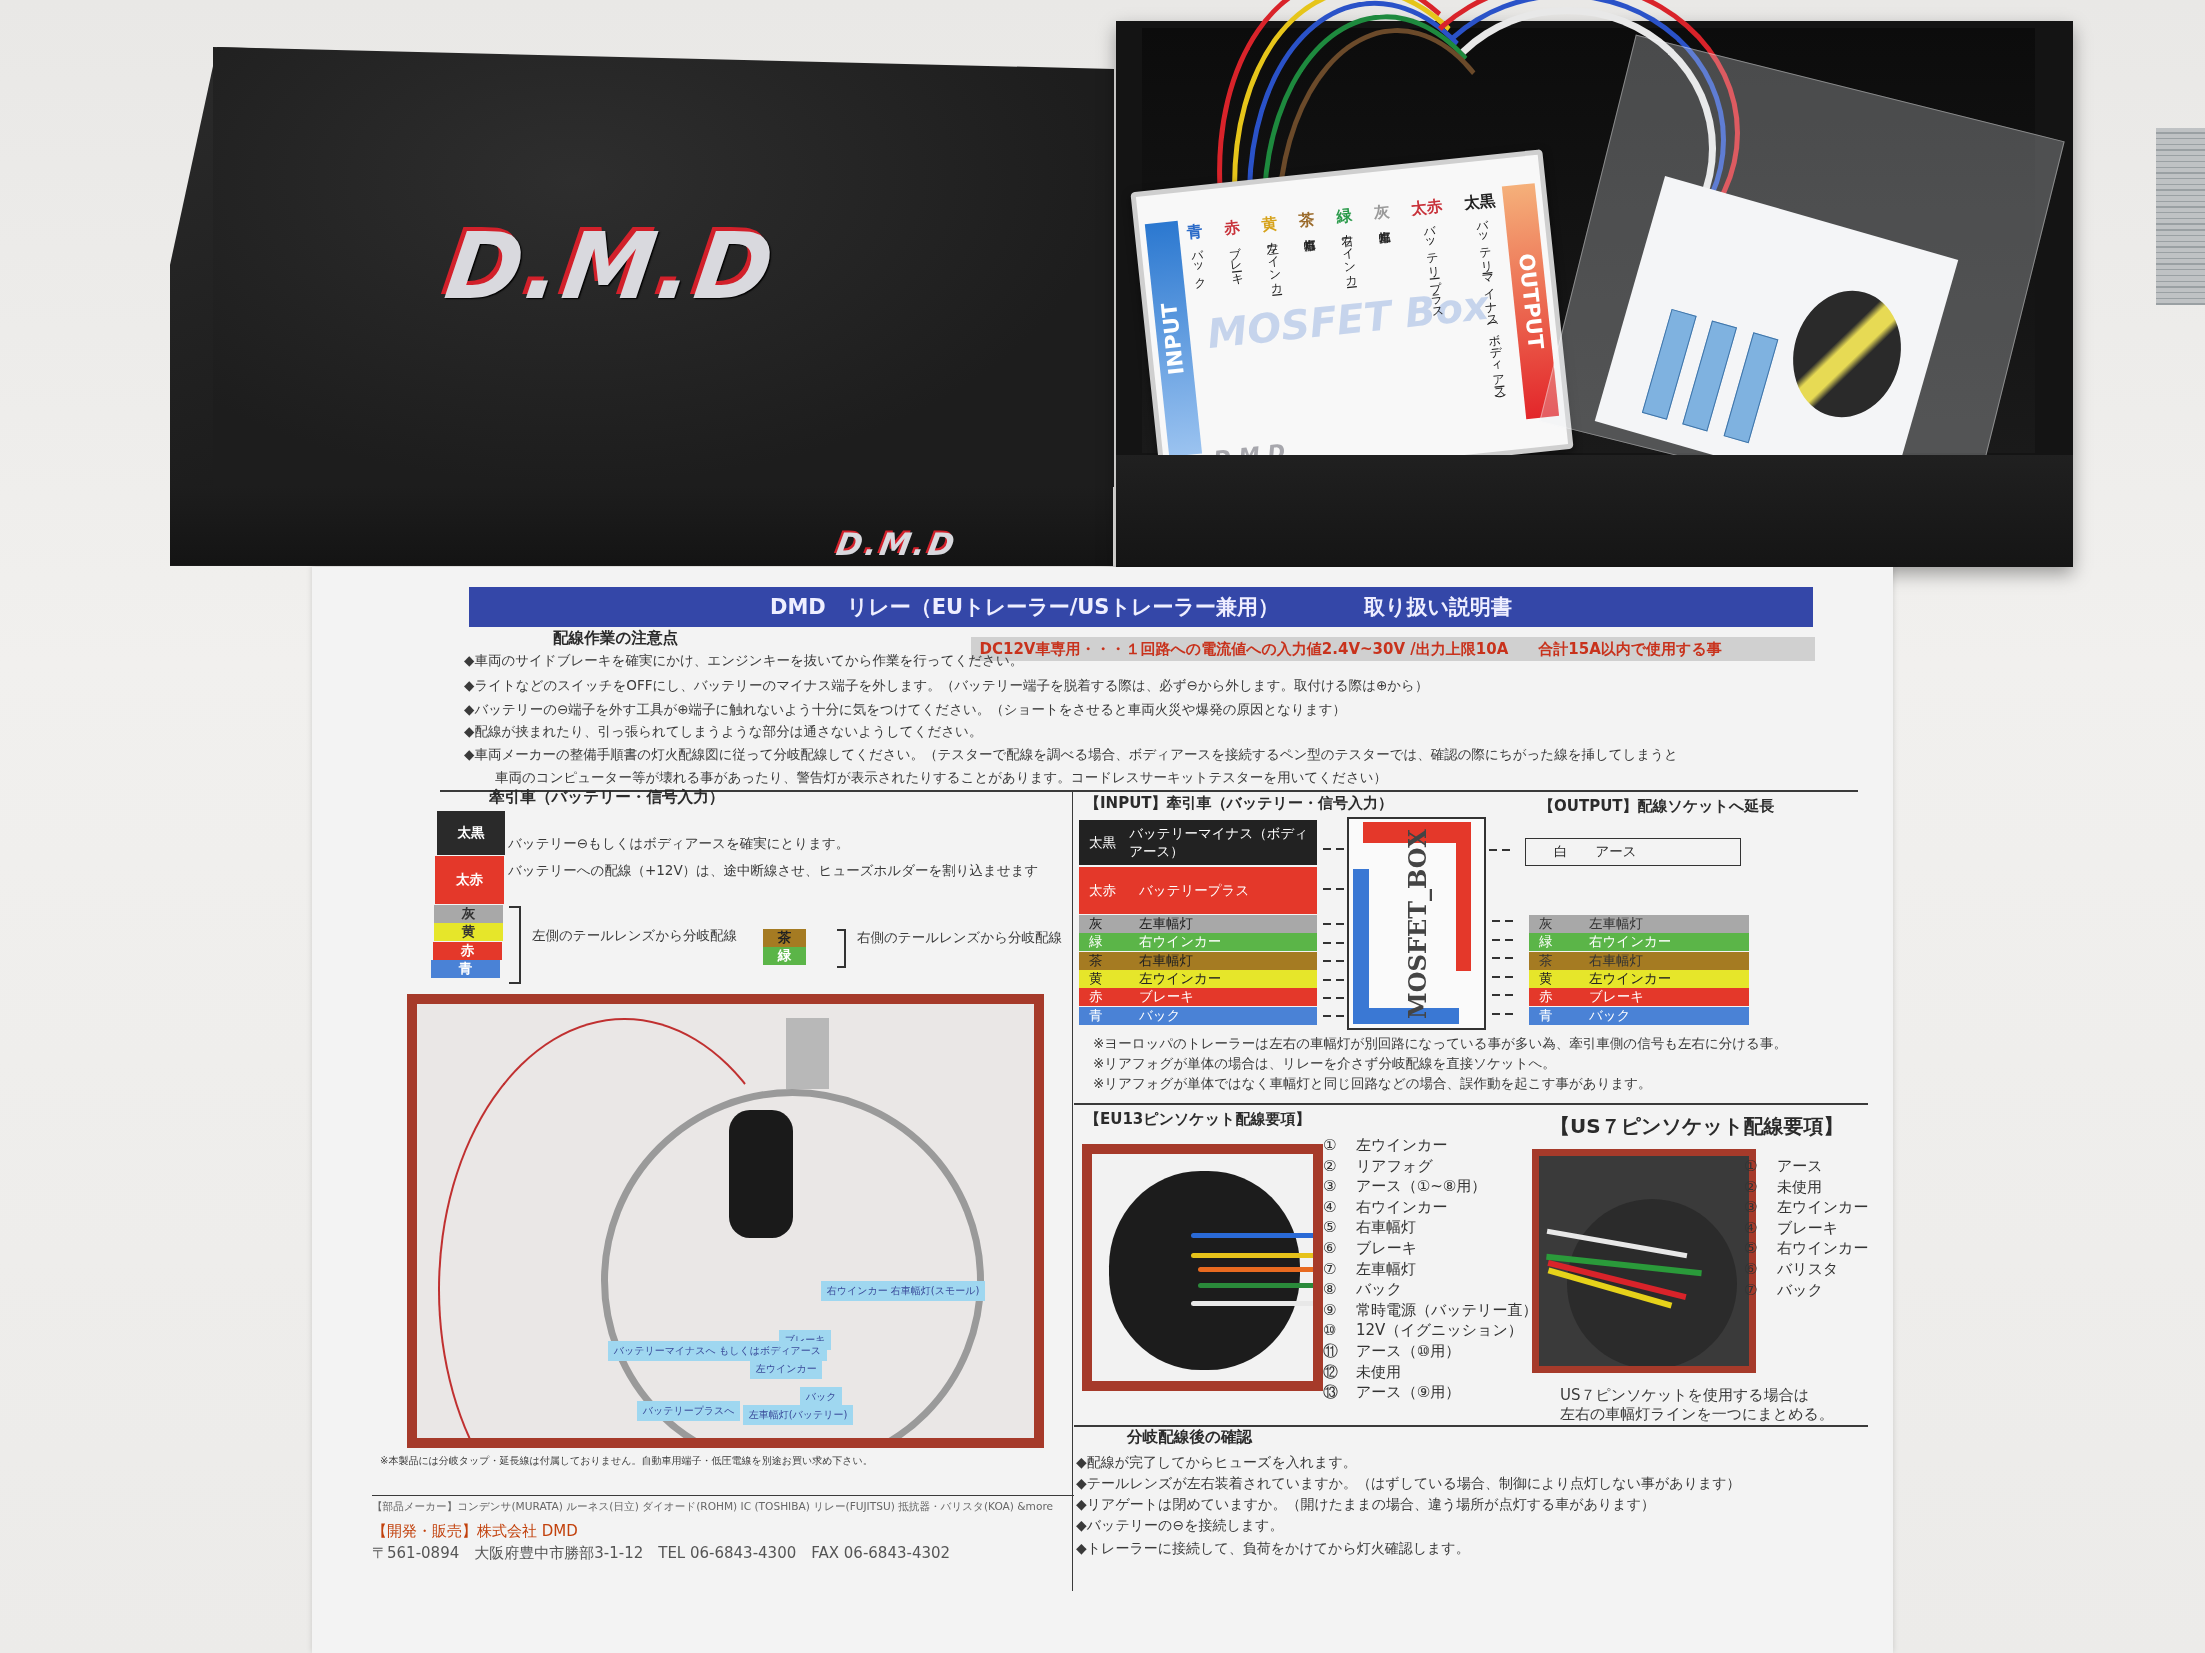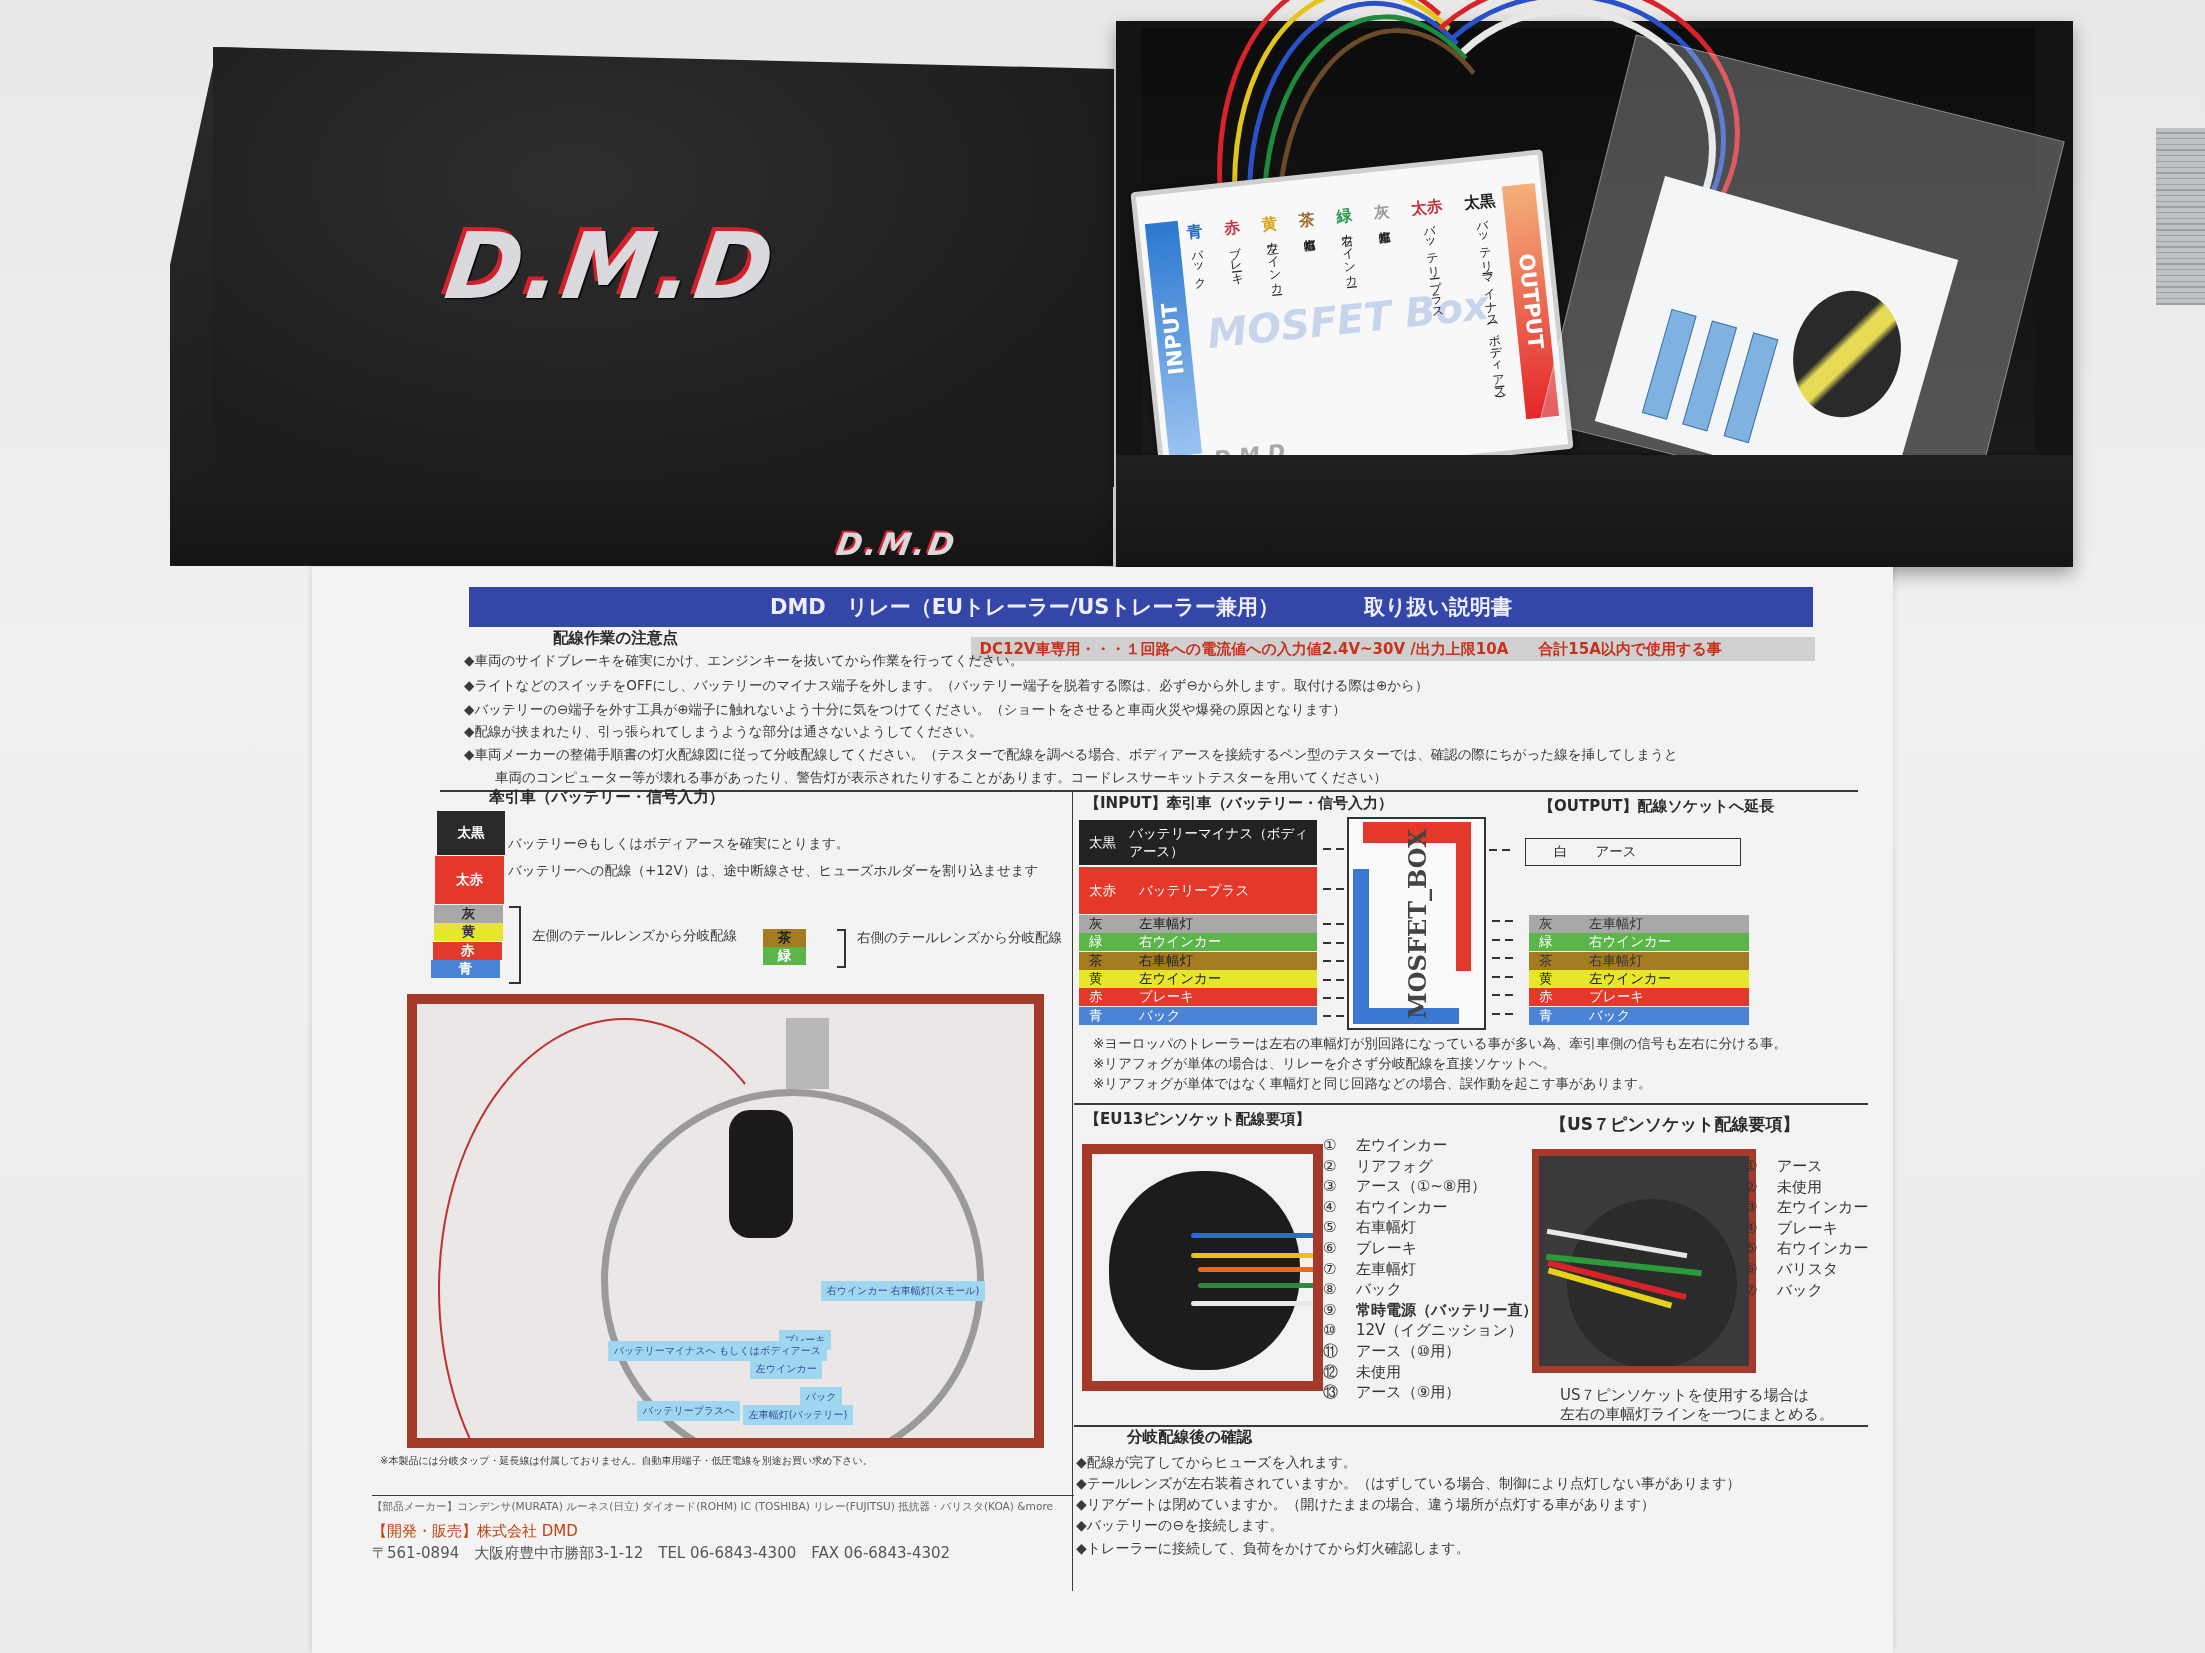--- a/index.html
+++ b/index.html
@@ -368,28 +368,28 @@
 </div>
 <div class="abs pinlist" style="left:1323px;top:1135px;">
   <div><span>①</span><b style="font-weight:normal">左ウインカー</b></div>
   <div><span>②</span><b style="font-weight:normal">リアフォグ</b></div>
   <div><span>③</span><b style="font-weight:normal">アース（①~⑧用）</b></div>
   <div><span>④</span><b style="font-weight:normal">右ウインカー</b></div>
   <div><span>⑤</span><b style="font-weight:normal">右車幅灯</b></div>
   <div><span>⑥</span><b style="font-weight:normal">ブレーキ</b></div>
   <div><span>⑦</span><b style="font-weight:normal">左車幅灯</b></div>
   <div><span>⑧</span><b style="font-weight:normal">バック</b></div>
-  <div><span>⑨</span><b style="font-weight:bold">常時電源（バッテリー直）</b></div>
+  <div><span>⑨</span><b style="font-weight:normal">常時電源（バッテリー直）</b></div>
   <div><span>⑩</span><b style="font-weight:normal">12V（イグニッション）</b></div>
   <div><span>⑪</span><b style="font-weight:normal">アース（⑩用）</b></div>
   <div><span>⑫</span><b style="font-weight:normal">未使用</b></div>
   <div><span>⑬</span><b style="font-weight:normal">アース（⑨用）</b></div>
 </div>
 
-<div class="abs h" style="left:1550px;top:1113px;font-size:17px;">【US７ピンソケット配線要項】</div>
+<div class="abs h" style="left:1550px;top:1113px;font-size:20px;">【US７ピンソケット配線要項】</div>
 <div class="abs photo-frame" style="left:1532px;top:1149px;width:224px;height:224px;background:#3a3a3a;border-width:7px;">
   <div class="abs" style="left:28px;top:43px;width:170px;height:170px;border-radius:50%;background:#2b2b2b;"></div>
   <div class="abs" style="left:7px;top:85px;width:142px;height:5px;background:#e8e8e8;transform:rotate(10deg);"></div>
   <div class="abs" style="left:7px;top:106px;width:156px;height:5.7px;background:#2a9a3a;transform:rotate(6deg);"></div>
   <div class="abs" style="left:7px;top:121px;width:142px;height:5.7px;background:#d9232a;transform:rotate(14deg);"></div>
   <div class="abs" style="left:7px;top:129px;width:128px;height:5.7px;background:#e6d21a;transform:rotate(16deg);"></div>
 </div>
 <div class="abs pinlist" style="left:1744px;top:1156px;">
   <div><span>①</span><b style="font-weight:normal">アース</b></div>
   <div><span>②</span><b style="font-weight:normal">未使用</b></div>

